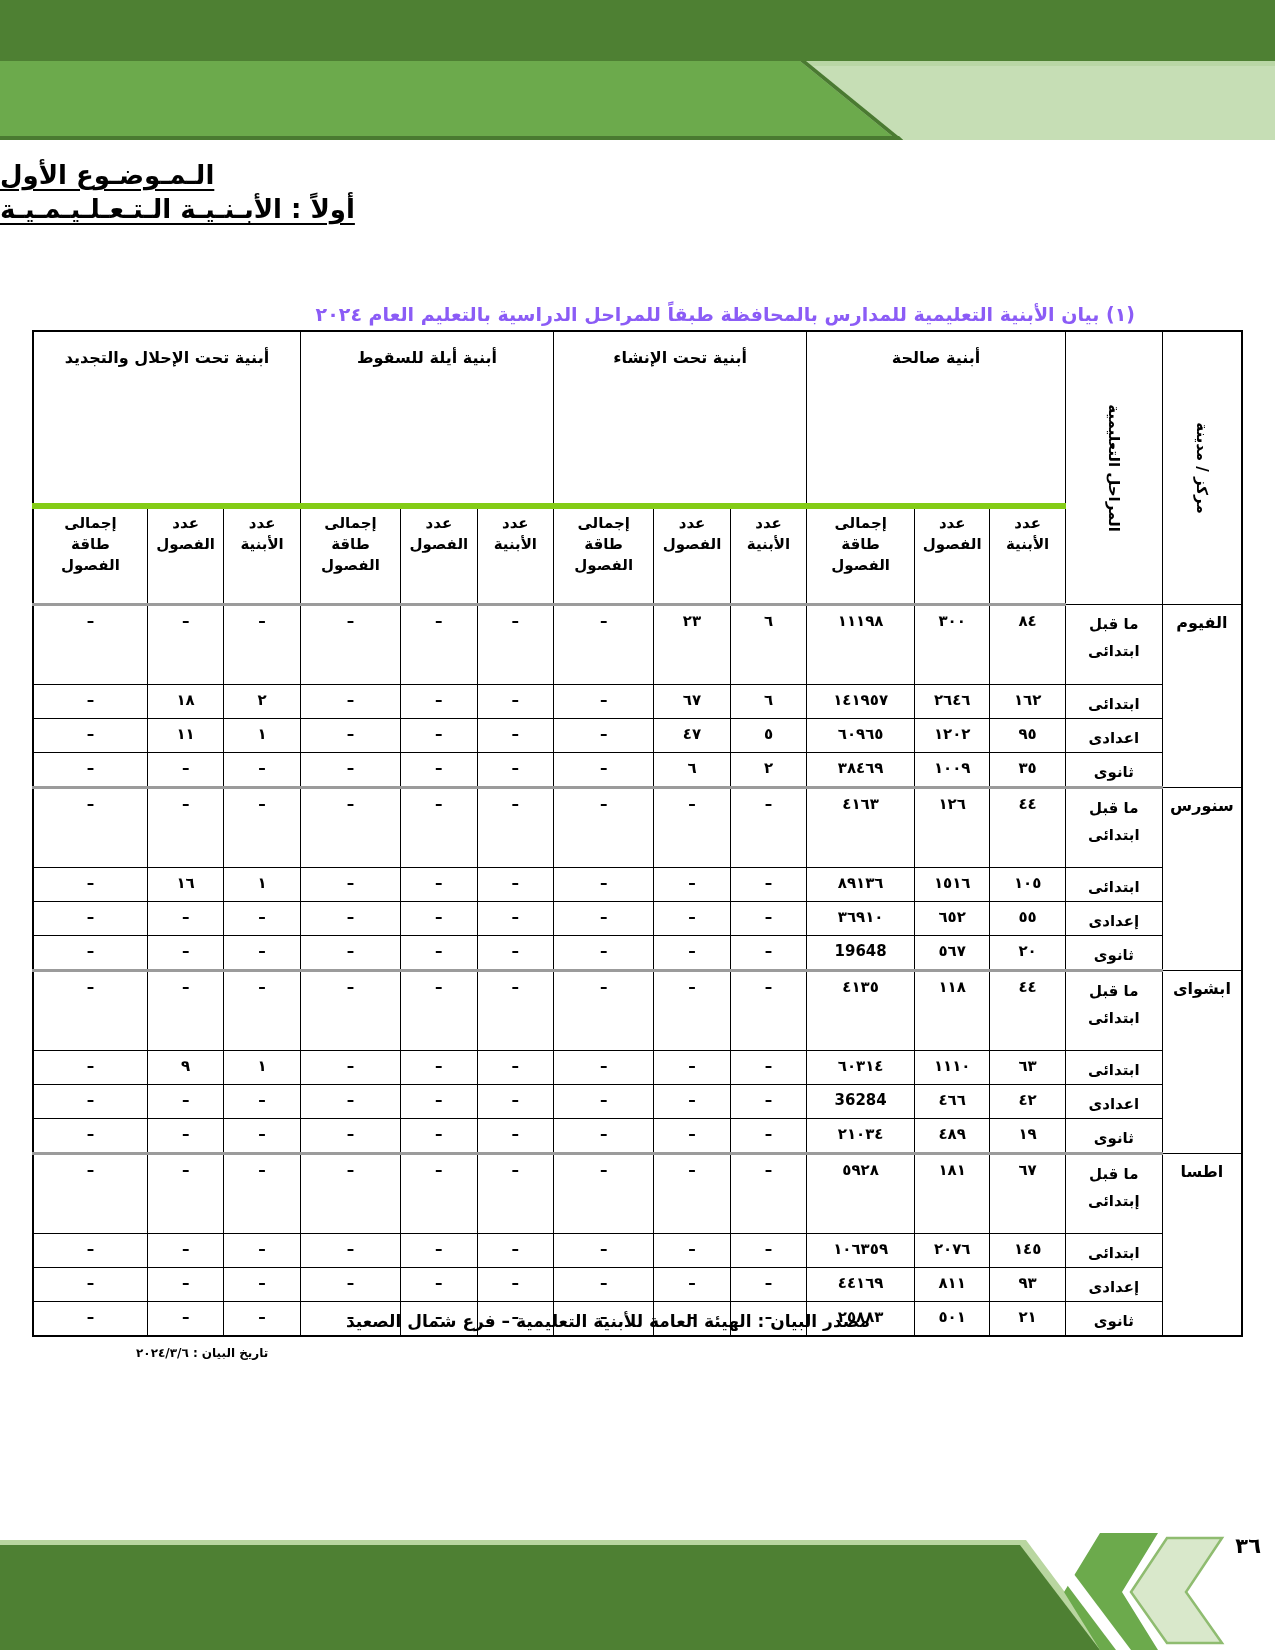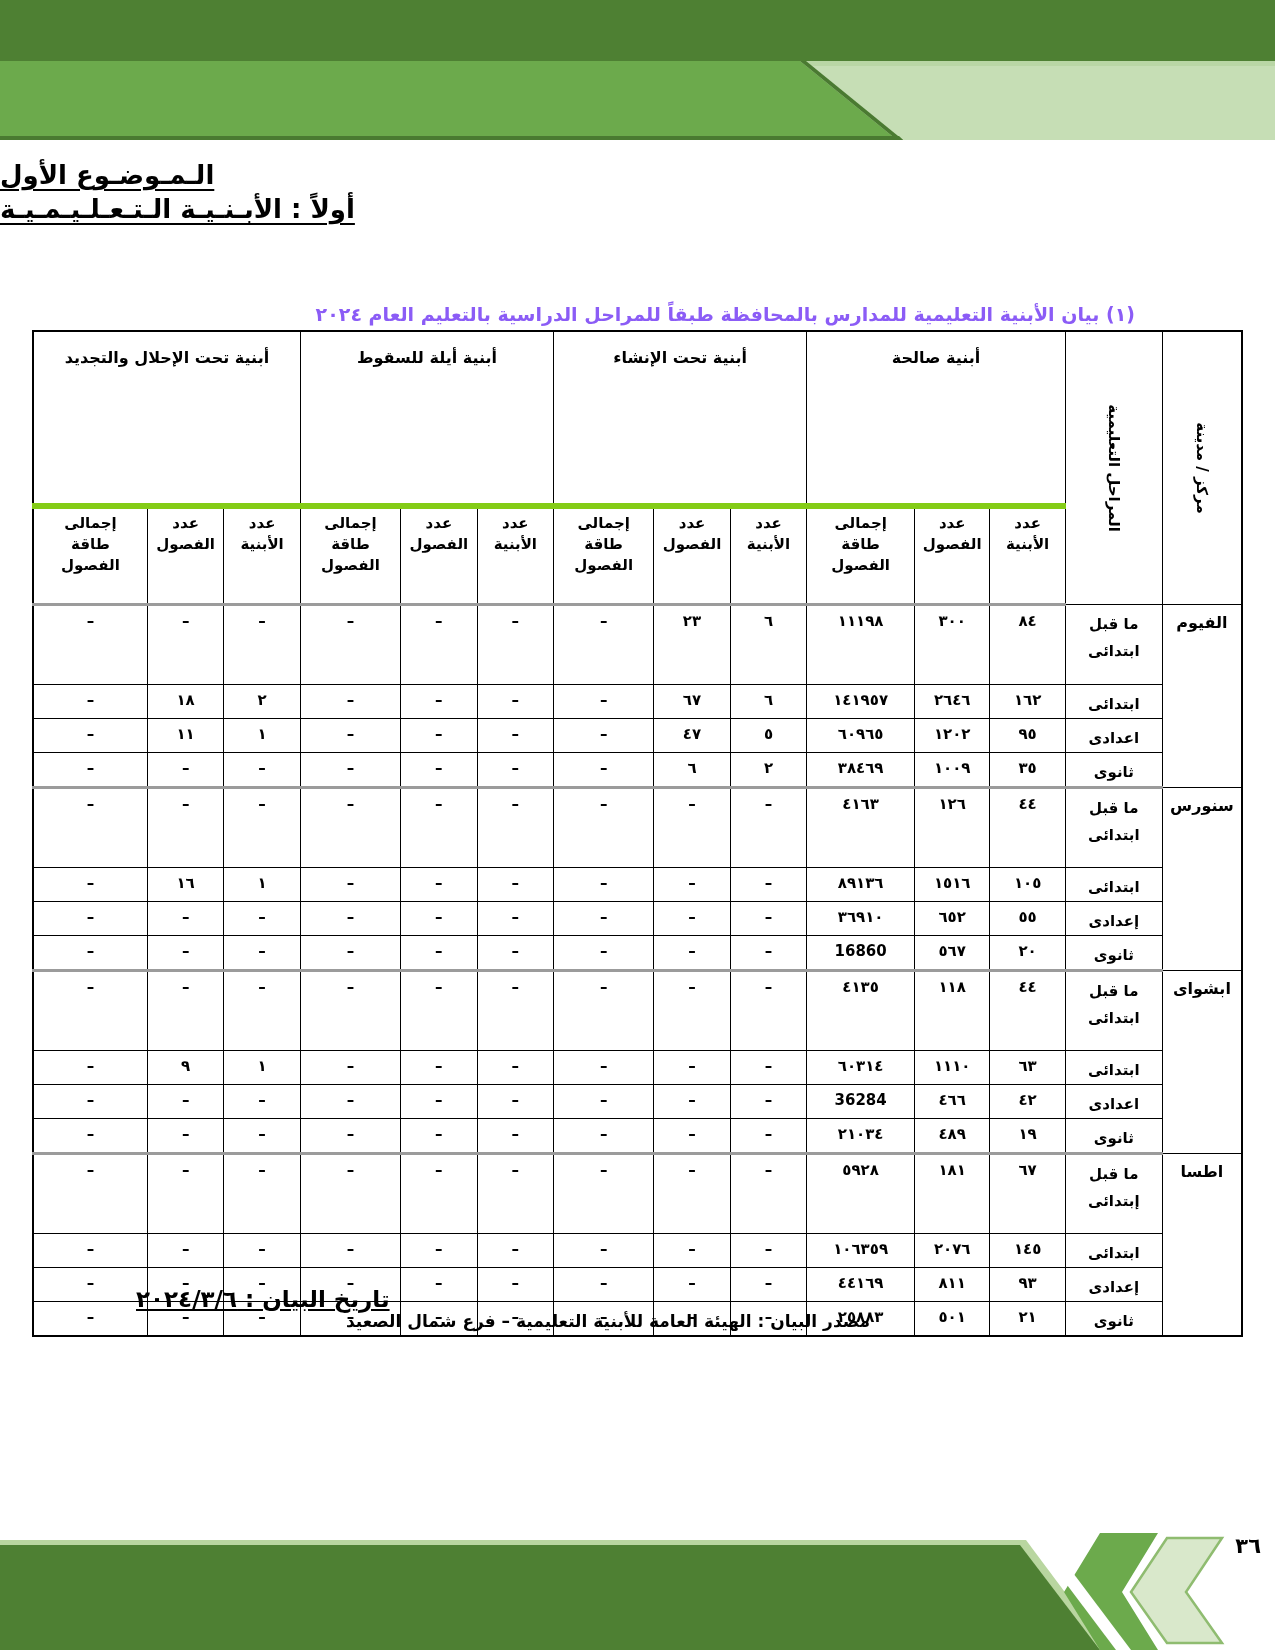--- a/index.html
+++ b/index.html
@@ -69,21 +69,21 @@
     white-space:pre-line;line-height:27px;
   }
   td.city-cell{
     font-size:16px;vertical-align:top;padding-top:8px;
   }
   tr.row-tall{height:80px;}
   tr.row-short{height:34px;}
   tr.sep td{border-bottom:3px solid #9b9b9b;}
   
   #source-note{right:405px;top:1311px;font-weight:bold;font-size:17px;}
-  #date-note{left:136px;top:1286px;font-weight:bold;font-size:23px;text-decoration:underline;}
+  #date-note{left:136px;top:1346px;font-weight:bold;font-size:12px;}
   #page-number{right:14px;top:1534px;font-weight:bold;font-size:21px;}
 </style>
 </head>
 <body>
 
 <svg id="header-band" class="abs" width="1275" height="140" viewBox="0 0 1275 140" aria-hidden="true">
   <rect x="0" y="0" width="1275" height="61" fill="#4e8033"></rect>
   <rect x="800" y="61" width="475" height="79" fill="#c6deb5"></rect>
   <rect x="800" y="61" width="475" height="5" fill="#b9d6a5"></rect>
   <polygon points="0,61 800,61 897,140 0,140" fill="#6caa4c"></polygon>
@@ -271,21 +271,21 @@
           <td class="cell">–</td>
           <td class="cell">–</td>
           <td class="cell">–</td>
           <td class="cell">–</td>
           <td class="cell">–</td>
         </tr>
         <tr class="row-short sep">
           <td class="stage-cell">ثانوى</td>
           <td class="cell">٢٠</td>
           <td class="cell">٥٦٧</td>
-          <td class="cell">16860</td>
+          <td class="cell">19648</td>
           <td class="cell">–</td>
           <td class="cell">–</td>
           <td class="cell">–</td>
           <td class="cell">–</td>
           <td class="cell">–</td>
           <td class="cell">–</td>
           <td class="cell">–</td>
           <td class="cell">–</td>
           <td class="cell">–</td>
         </tr>

